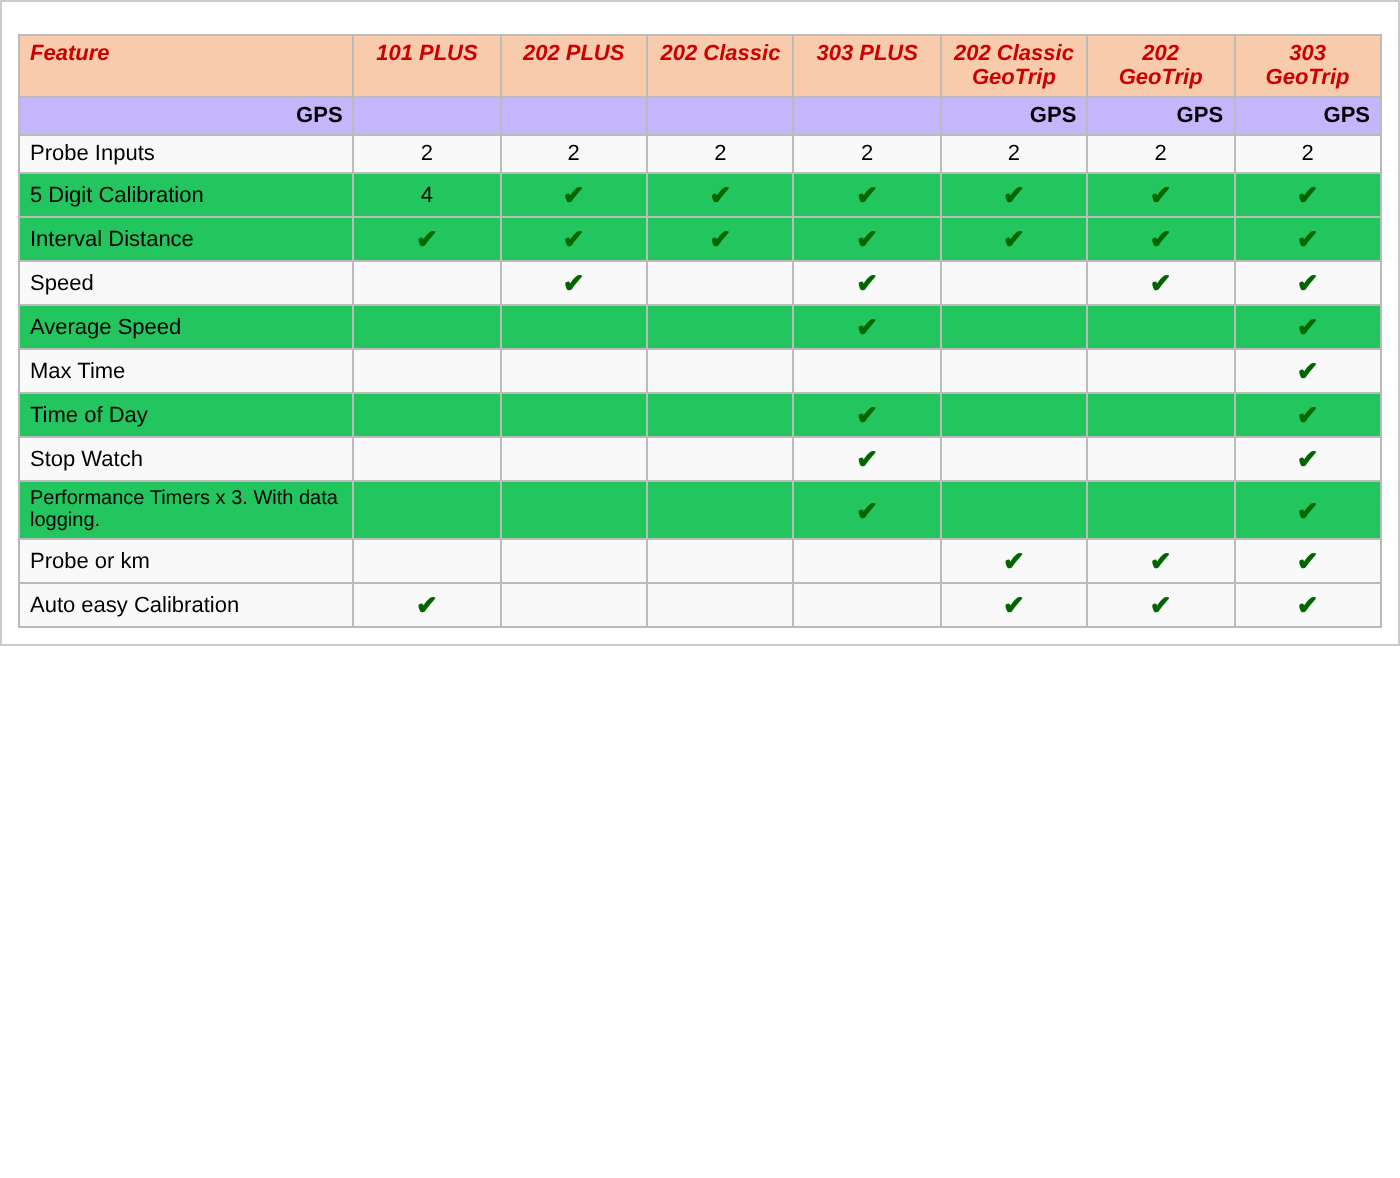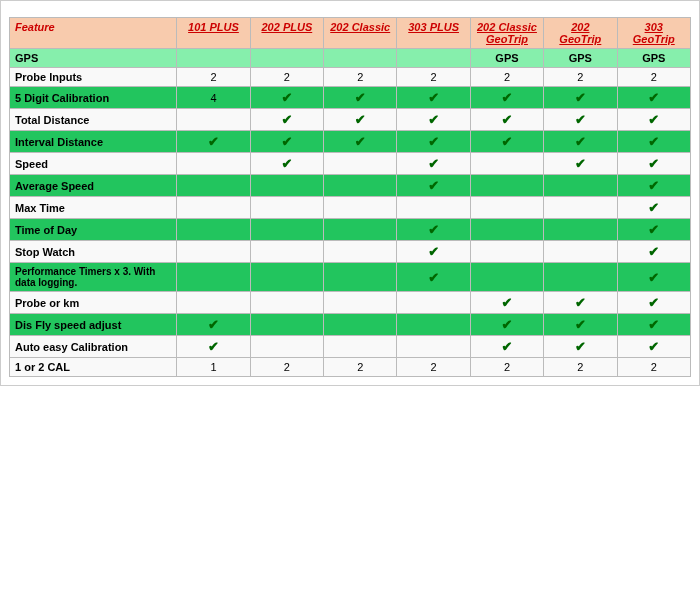--- a/index.html
+++ b/index.html
@@ -27,41 +27,41 @@
       border: 1px solid #999;
     }
     th, td {
       border: 1px solid #bbb;
       padding: 3px 5px;
       vertical-align: middle;
       text-align: center;
     }
     td:first-child {
       text-align: left;
-      font-weight: bold;
     }
     th:first-child {
       text-align: left;
     }
     .header-row th {
       background-color: #f8cbad;
       color: #c00;
       font-weight: bold;
       font-style: italic;
       vertical-align: top;
       font-size: 11px;
     }
     .header-row th:first-child {
       background-color: #f8cbad;
       color: #c00;
     }
     .cyan-row td {
-      background-color: #86efac;
+      background-color: #c4b5fd;
       color: #000;
       font-weight: bold;
+      text-align: right;
     }
     .cyan-row td:first-child {
       color: #000;
     }
     .alt-row td {
       background-color: #22c55e;
     }
     .light-row td {
       background-color: #f9f9f9;
     }
@@ -69,21 +69,20 @@
       color: #006600;
       font-size: 13px;
       font-weight: bold;
     }
     .feature-col {
       width: 155px;
       min-width: 130px;
     }
     .data-col {
       width: 68px;
-      text-decoration: underline;
     }
   </style>
 </head>
 <body>
 
 <div class="page-wrapper">
   <div class="page-title"></div>
   <table>
     <thead>
       <tr class="header-row">
@@ -121,30 +120,20 @@
         <tr class="alt-row">
           <td>5 Digit Calibration</td>
           <td>4</td>
           <td><span class="check">✔</span></td>
           <td><span class="check">✔</span></td>
           <td><span class="check">✔</span></td>
           <td><span class="check">✔</span></td>
           <td><span class="check">✔</span></td>
           <td><span class="check">✔</span></td>
         </tr>
-        <tr class="light-row">
-          <td>Total Distance</td>
-          <td></td>
-          <td><span class="check">✔</span></td>
-          <td><span class="check">✔</span></td>
-          <td><span class="check">✔</span></td>
-          <td><span class="check">✔</span></td>
-          <td><span class="check">✔</span></td>
-          <td><span class="check">✔</span></td>
-        </tr>
         <tr class="alt-row">
           <td>Interval Distance</td>
           <td><span class="check">✔</span></td>
           <td><span class="check">✔</span></td>
           <td><span class="check">✔</span></td>
           <td><span class="check">✔</span></td>
           <td><span class="check">✔</span></td>
           <td><span class="check">✔</span></td>
           <td><span class="check">✔</span></td>
         </tr>
@@ -211,45 +200,25 @@
         <tr class="light-row">
           <td>Probe or km</td>
           <td></td>
           <td></td>
           <td></td>
           <td></td>
           <td><span class="check">✔</span></td>
           <td><span class="check">✔</span></td>
           <td><span class="check">✔</span></td>
         </tr>
-        <tr class="alt-row">
-          <td>Dis Fly speed adjust</td>
-          <td><span class="check">✔</span></td>
-          <td></td>
-          <td></td>
-          <td></td>
-          <td><span class="check">✔</span></td>
-          <td><span class="check">✔</span></td>
-          <td><span class="check">✔</span></td>
-        </tr>
         <tr class="light-row">
           <td>Auto easy Calibration</td>
           <td><span class="check">✔</span></td>
           <td></td>
           <td></td>
           <td></td>
           <td><span class="check">✔</span></td>
           <td><span class="check">✔</span></td>
           <td><span class="check">✔</span></td>
-        </tr>
-        <tr class="light-row">
-          <td>1 or 2 CAL</td>
-          <td>1</td>
-          <td>2</td>
-          <td>2</td>
-          <td>2</td>
-          <td>2</td>
-          <td>2</td>
-          <td>2</td>
         </tr>
       </tbody>
   </table>
 </div>
 
 </body></html>

